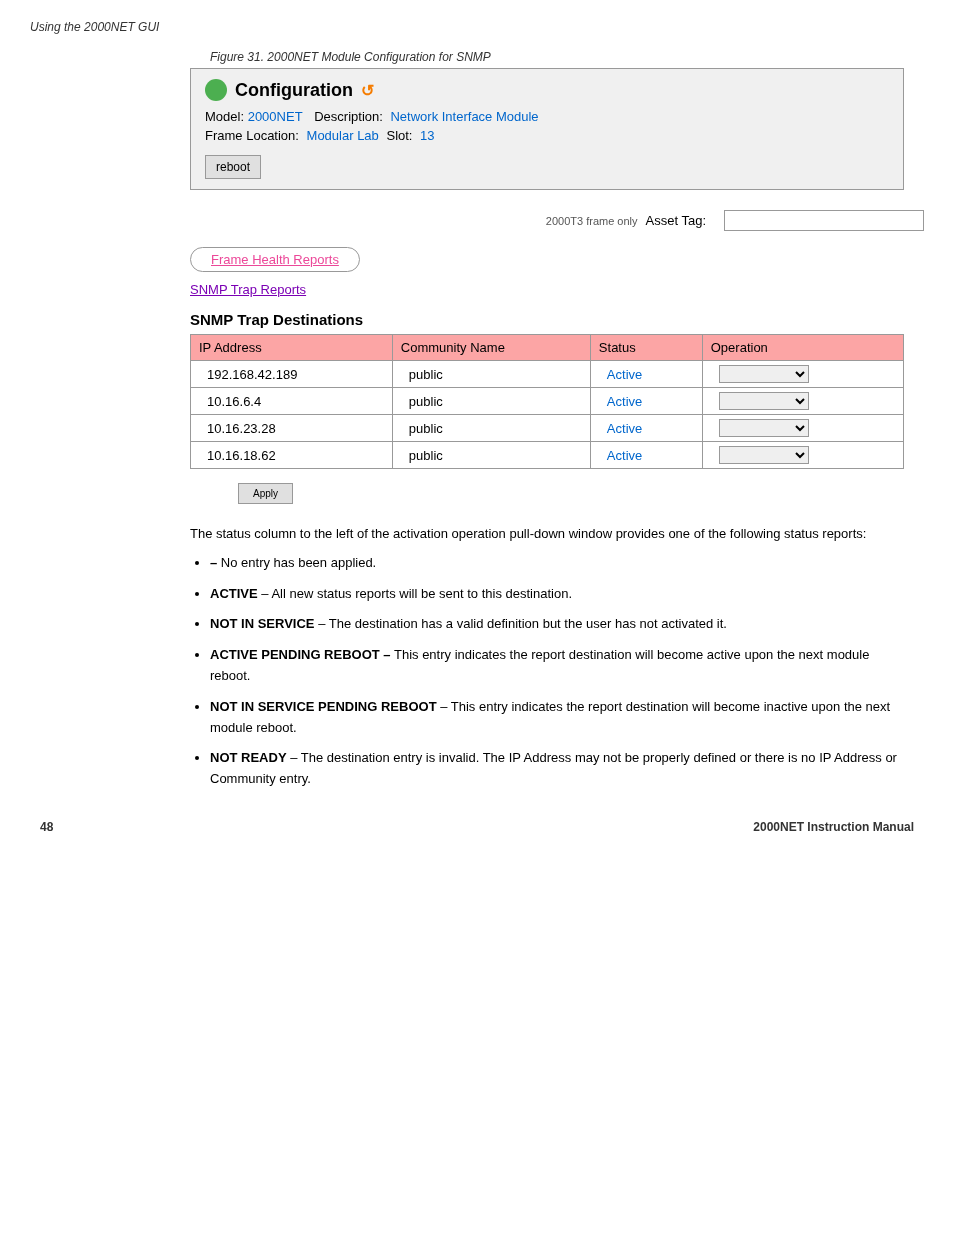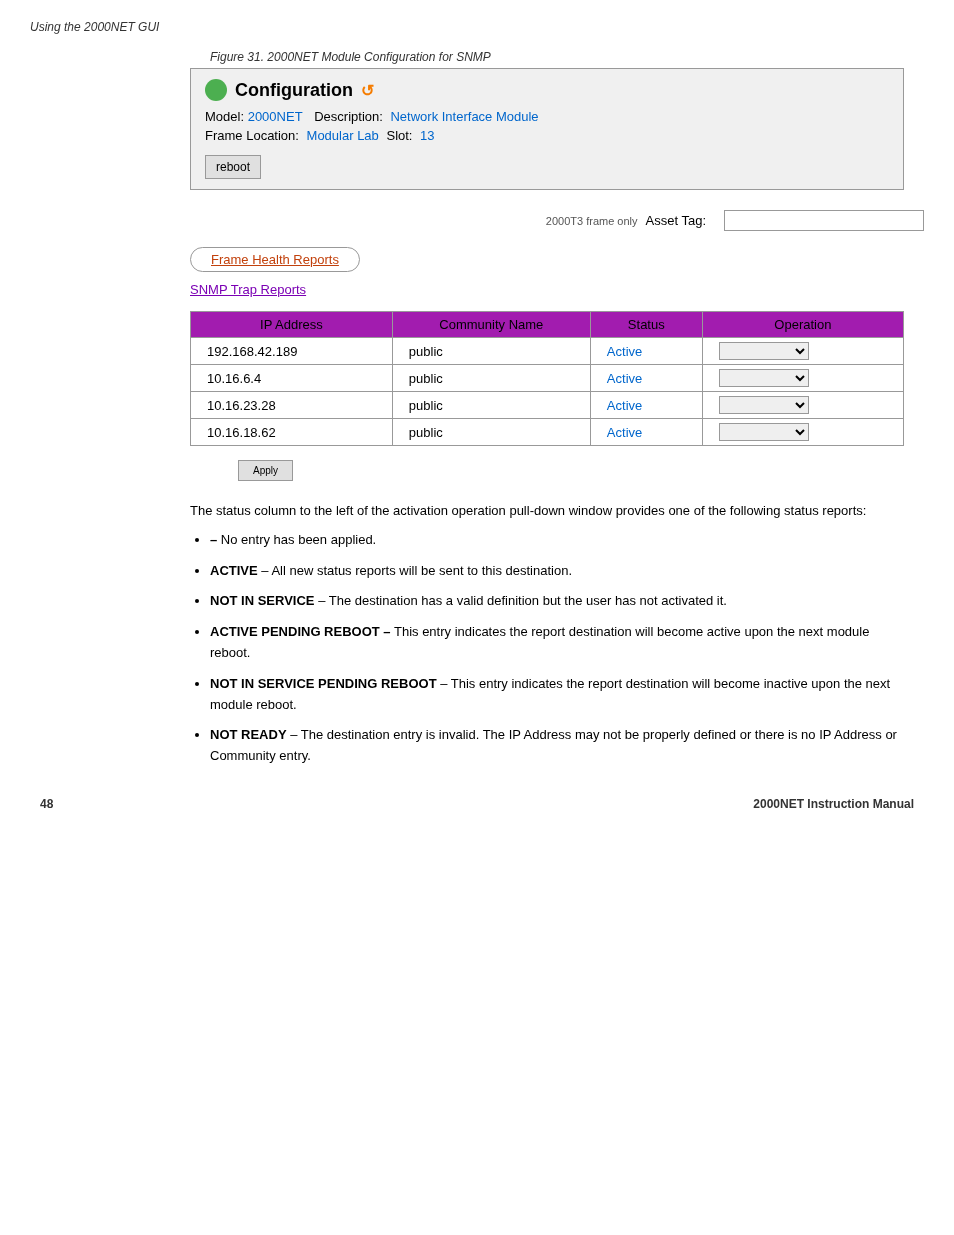--- a/index.html
+++ b/index.html
@@ -88,21 +88,21 @@
       padding: 2px 4px;
       width: 200px;
       font-size: 13px;
     }
     .frame-health-link {
       display: inline-block;
       margin-left: 160px;
       border: 1px solid #999;
       border-radius: 50px;
       padding: 4px 20px;
-      color: #c2410c;
+      color: #ec4899;
       text-decoration: underline;
       font-size: 13px;
       margin-bottom: 10px;
       cursor: pointer;
     }
     .snmp-trap-link {
       display: block;
       margin-left: 160px;
       color: #7b00b4;
       text-decoration: underline;
@@ -119,24 +119,24 @@
       font-weight: bold;
       margin-bottom: 6px;
     }
     .snmp-table {
       width: 100%;
       border-collapse: collapse;
       border: 1px solid #999;
       font-size: 13px;
     }
     .snmp-table th {
-      background: #a21caf;
+      background: #fca5a5;
       border: 1px solid #999;
       padding: 5px 8px;
-      text-align: center;
+      text-align: left;
       font-weight: normal;
     }
     .snmp-table td {
       border: 1px solid #999;
       padding: 4px 16px;
       background: #fff;
     }
     .status-active {
       color: #0066cc;
       font-size: 13px;
@@ -236,20 +236,21 @@
   <span>Frame Health Reports</span>
 </a>
 
 
 <a class="snmp-trap-link" href="#">
   <span>SNMP Trap Reports</span>
 </a>
 
 
 <div class="snmp-section">
+  <div class="snmp-title">SNMP Trap Destinations</div>
   <table class="snmp-table">
     <thead>
       <tr>
         <th>IP Address</th>
         <th>Community Name</th>
         <th>Status</th>
         <th>Operation</th>
       </tr>
     </thead>
     <tbody id="snmp-table-body">

